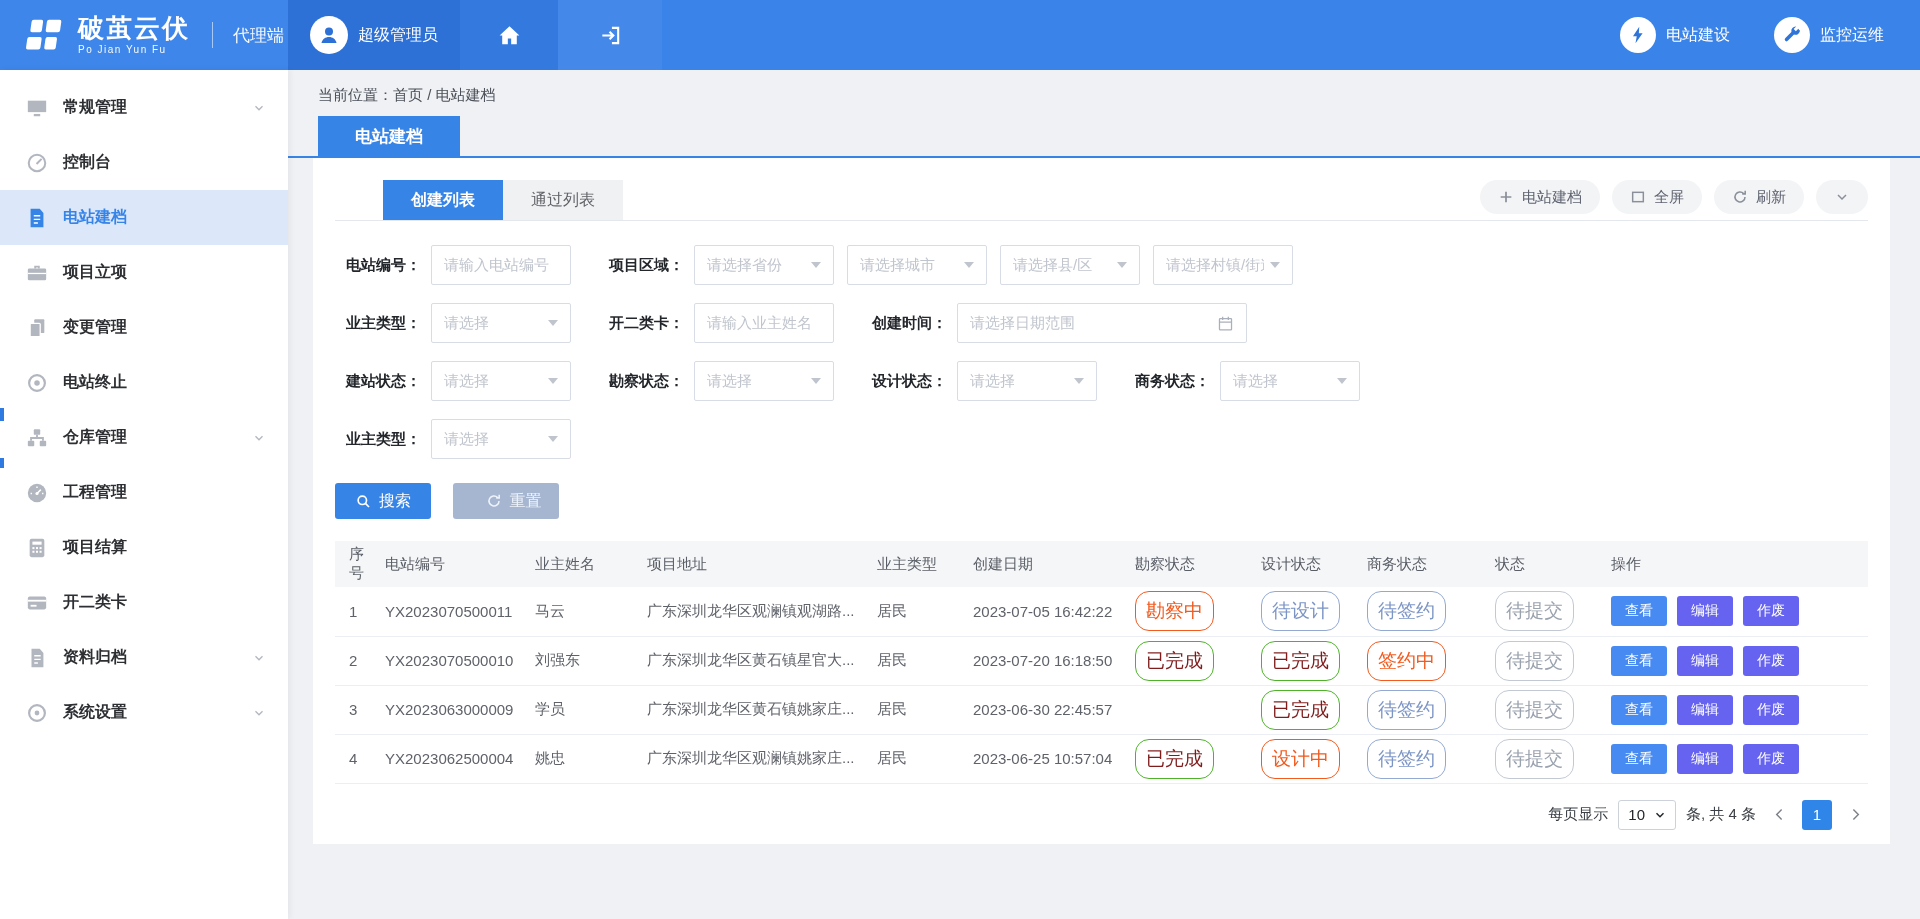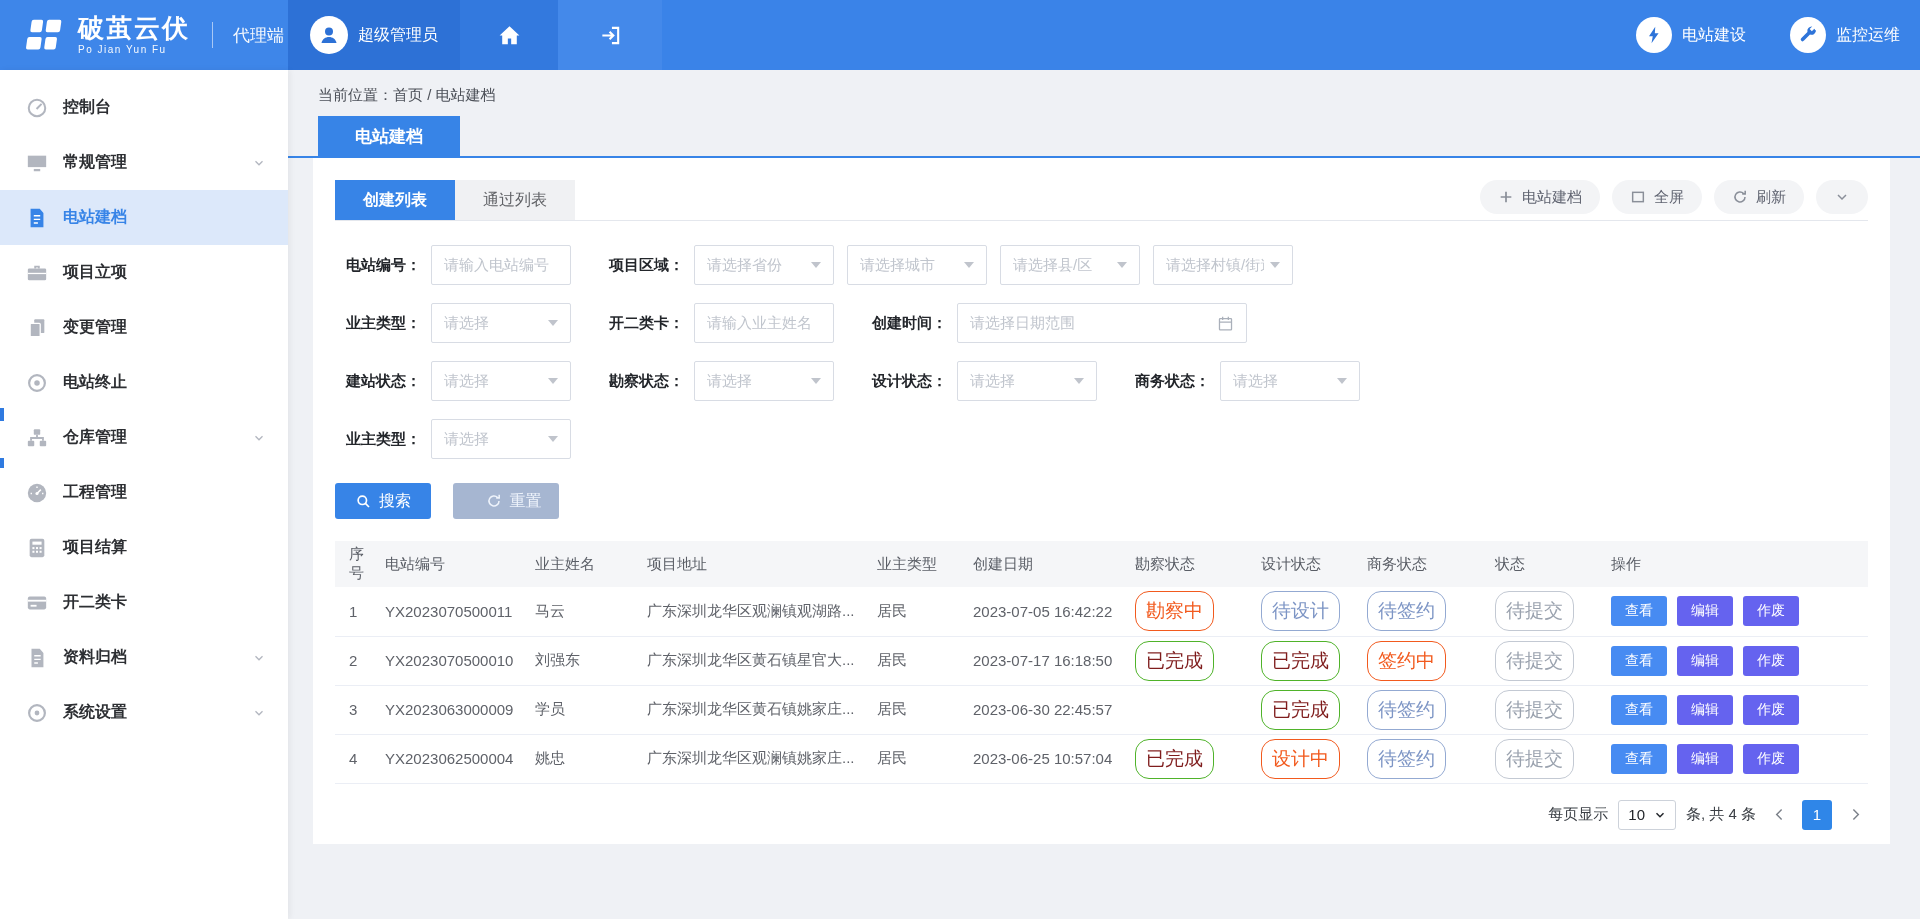--- a/index.html
+++ b/index.html
@@ -18,21 +18,21 @@
   .brand-div { width:1px; height:26px; background:rgba(255,255,255,.55); margin:0 10px 0 12px; }
   .brand-portal { font-size:17px; opacity:.95;font-family:Liberation Mono, monospace; }
   .userblk { width:172px; background:#2d71d6; gap:10px; cursor:pointer; }
   .avatar { width:38px; height:38px; border-radius:50%; background:#fff; display:flex; align-items:center; justify-content:center; color:#2d71d6; }
   .avatar svg { width:24px; height:24px; }
   .username { font-size:16px; }
   .homeblk { width:98px; background:#3379de; cursor:pointer; }
   .homeblk svg { width:25px; height:25px; }
   .logoutblk { width:104px; background:#4489ea; cursor:pointer; }
   .logoutblk svg { width:23px; height:23px; }
-  .hdr-rest { flex:1; background:#3a83e8; display:flex; align-items:center; justify-content:flex-end; gap:44px; padding-right:20px;text-align:right; }
+  .hdr-rest { flex:1; background:#3a83e8; display:flex; align-items:center; justify-content:flex-end; gap:44px; padding-right:36px;text-align:right; }
   .qlink { display:flex; align-items:center; gap:10px; cursor:pointer; }
   .qlink .circ { width:36px; height:36px; border-radius:50%; background:#fff; color:#2e74d9; display:flex; align-items:center; justify-content:center; }
   .qlink .circ svg { width:20px; height:20px; }
   .qlink .ql-lbl { font-size:16px; }
 
   
   .body-row { display:flex; height:849px; }
   .sidebar { width:288px; background:#fff; padding-top:10px; box-shadow:2px 0 6px rgba(29,35,41,.06); position:relative; z-index:2; flex:none; }
   .side-item { height:55px; display:flex; align-items:center; gap:15px; padding:0 22px 0 26px; cursor:pointer; color:#2d2f33; }
   .side-item .ico { width:22px; height:22px; color:#b2b6bf; flex:none; display:flex; }
@@ -48,21 +48,21 @@
   .main { flex:1; display:flex; flex-direction:column; overflow:hidden; }
   .crumbs { margin:16px 0 11px 30px; font-size:15px; color:#4c5058; }
   .crumbs .link { cursor:pointer; }
   .tabstrip { border-bottom:2px solid #3784e7; padding-left:30px; }
   .page-tab { display:inline-flex; width:142px; height:40px; background:#3784e7; color:#fff; font-size:17px; font-weight:bold; align-items:center; justify-content:center; cursor:pointer; }
 
   .card { background:#fff; margin:0 30px 0 25px; padding:22px 22px 14px; }
 
   .tabs-row { display:flex; align-items:center; border-bottom:1px solid #e4e7ed; }
   .inner-tab { width:120px; height:40px; display:flex; align-items:center; justify-content:center; font-size:16px; color:#606266; background:#f0f1f3; cursor:pointer; }
-  .inner-tab.active { background:#3784e7; color:#fff; font-weight:bold; }
+  .inner-tab.active { background:#3784e7; color:#fff; font-weight:bold;margin-left:48px; }
   .toolbar { margin-left:auto; display:flex; gap:12px; align-items:center; padding-bottom:6px; }
   .pill { height:34px; border-radius:17px; background:#f3f4f6; color:#5f6370; display:inline-flex; align-items:center; gap:8px; padding:0 18px; font-size:15px; cursor:pointer; }
   .pill .ico { width:16px; height:16px; display:flex; color:#8a8f99; }
   .pill .ico svg { width:16px; height:16px; }
   .pill .lbl:empty { display:none; }
 
   
   .filters { margin-top:24px; }
   .f-row { display:flex; align-items:flex-start; margin-bottom:18px; }
   .f-group { display:flex; align-items:center; margin-right:27px; }
@@ -169,40 +169,40 @@
       </div>
     </div>
   </header>
 
   <div class="body-row">
 
     <aside class="sidebar">
       <nav id="sidebar-menu">
           <div class="side-item">
             <span class="ico">
-              <svg viewBox="0 0 24 24" stroke="currentColor" fill="none" stroke-width="2.2">
-                <circle cx="12" cy="12" r="9"></circle>
-                <path d="M11.5 13l5.5-5.5"></path>
-              </svg>
-            </span>
-            <span class="lbl">控制台</span>
-          </div>
-          <div class="side-item">
-            <span class="ico">
               <svg viewBox="0 0 24 24" fill="currentColor">
                 <path d="M2 4h20v12.5H2z"></path>
                 <path d="M8.5 18.5h7V21h-7z"></path>
               </svg>
             </span>
             <span class="lbl">常规管理</span>
             <span class="chev">
               <svg viewBox="0 0 24 24" stroke="currentColor" fill="none" stroke-width="2.2">
                 <path d="M6 9l6 6 6-6"></path>
               </svg>
             </span>
+          </div>
+          <div class="side-item">
+            <span class="ico">
+              <svg viewBox="0 0 24 24" stroke="currentColor" fill="none" stroke-width="2.2">
+                <circle cx="12" cy="12" r="9"></circle>
+                <path d="M11.5 13l5.5-5.5"></path>
+              </svg>
+            </span>
+            <span class="lbl">控制台</span>
           </div>
           <div class="side-item active">
             <span class="ico">
               <svg viewBox="0 0 24 24">
                 <path fill="currentColor" d="M5 2h10l4 4.5V22H5z"></path>
                 <path d="M8.5 9.5h7M8.5 13.5h7M8.5 17.5h4.5" stroke="#fff" stroke-width="1.6"></path>
               </svg>
             </span>
             <span class="lbl">电站建档</span>
           </div>
@@ -540,21 +540,21 @@
                 <td><span class="badge b-blue">待签约</span></td>
                 <td><span class="badge b-gray">待提交</span></td>
                 <td><button class="act-btn a-view">查看</button><button class="act-btn a-edit">编辑</button><button class="act-btn a-void">作废</button></td>
               </tr>
               <tr>
                 <td>2</td>
                 <td>YX2023070500010</td>
                 <td>刘强东</td>
                 <td>广东深圳龙华区黄石镇星官大...</td>
                 <td>居民</td>
-                <td>2023-07-17 16:18:50</td>
+                <td>2023-07-20 16:18:50</td>
                 <td><span class="badge b-green">已完成</span></td>
                 <td><span class="badge b-green">已完成</span></td>
                 <td><span class="badge b-orange">签约中</span></td>
                 <td><span class="badge b-gray">待提交</span></td>
                 <td><button class="act-btn a-view">查看</button><button class="act-btn a-edit">编辑</button><button class="act-btn a-void">作废</button></td>
               </tr>
               <tr>
                 <td>3</td>
                 <td>YX2023063000009</td>
                 <td>学员</td>

